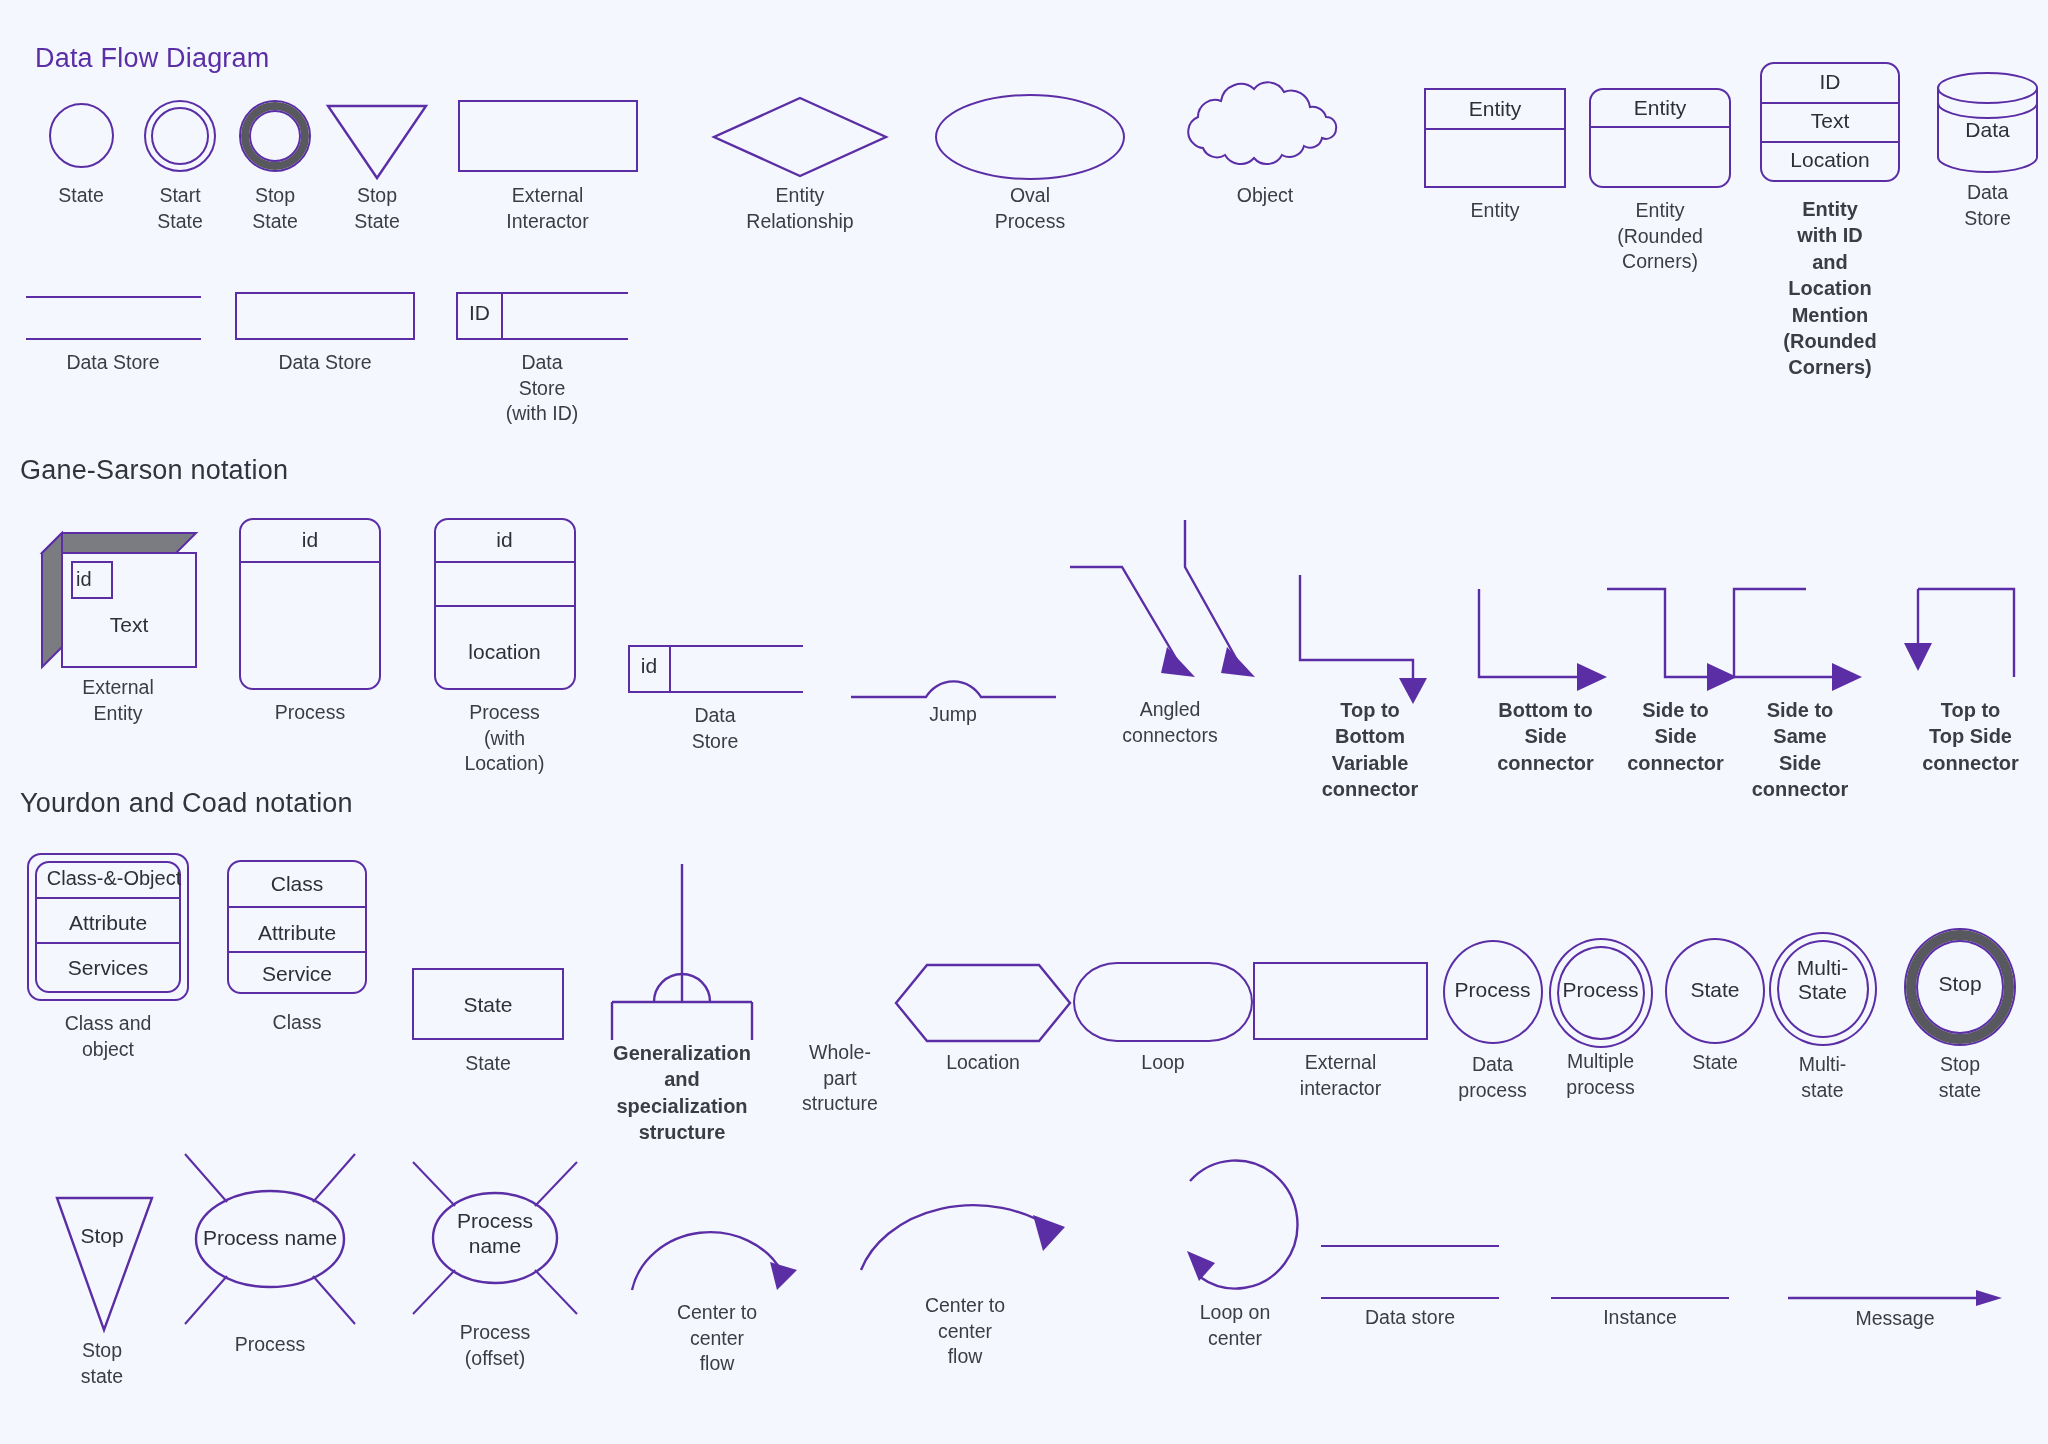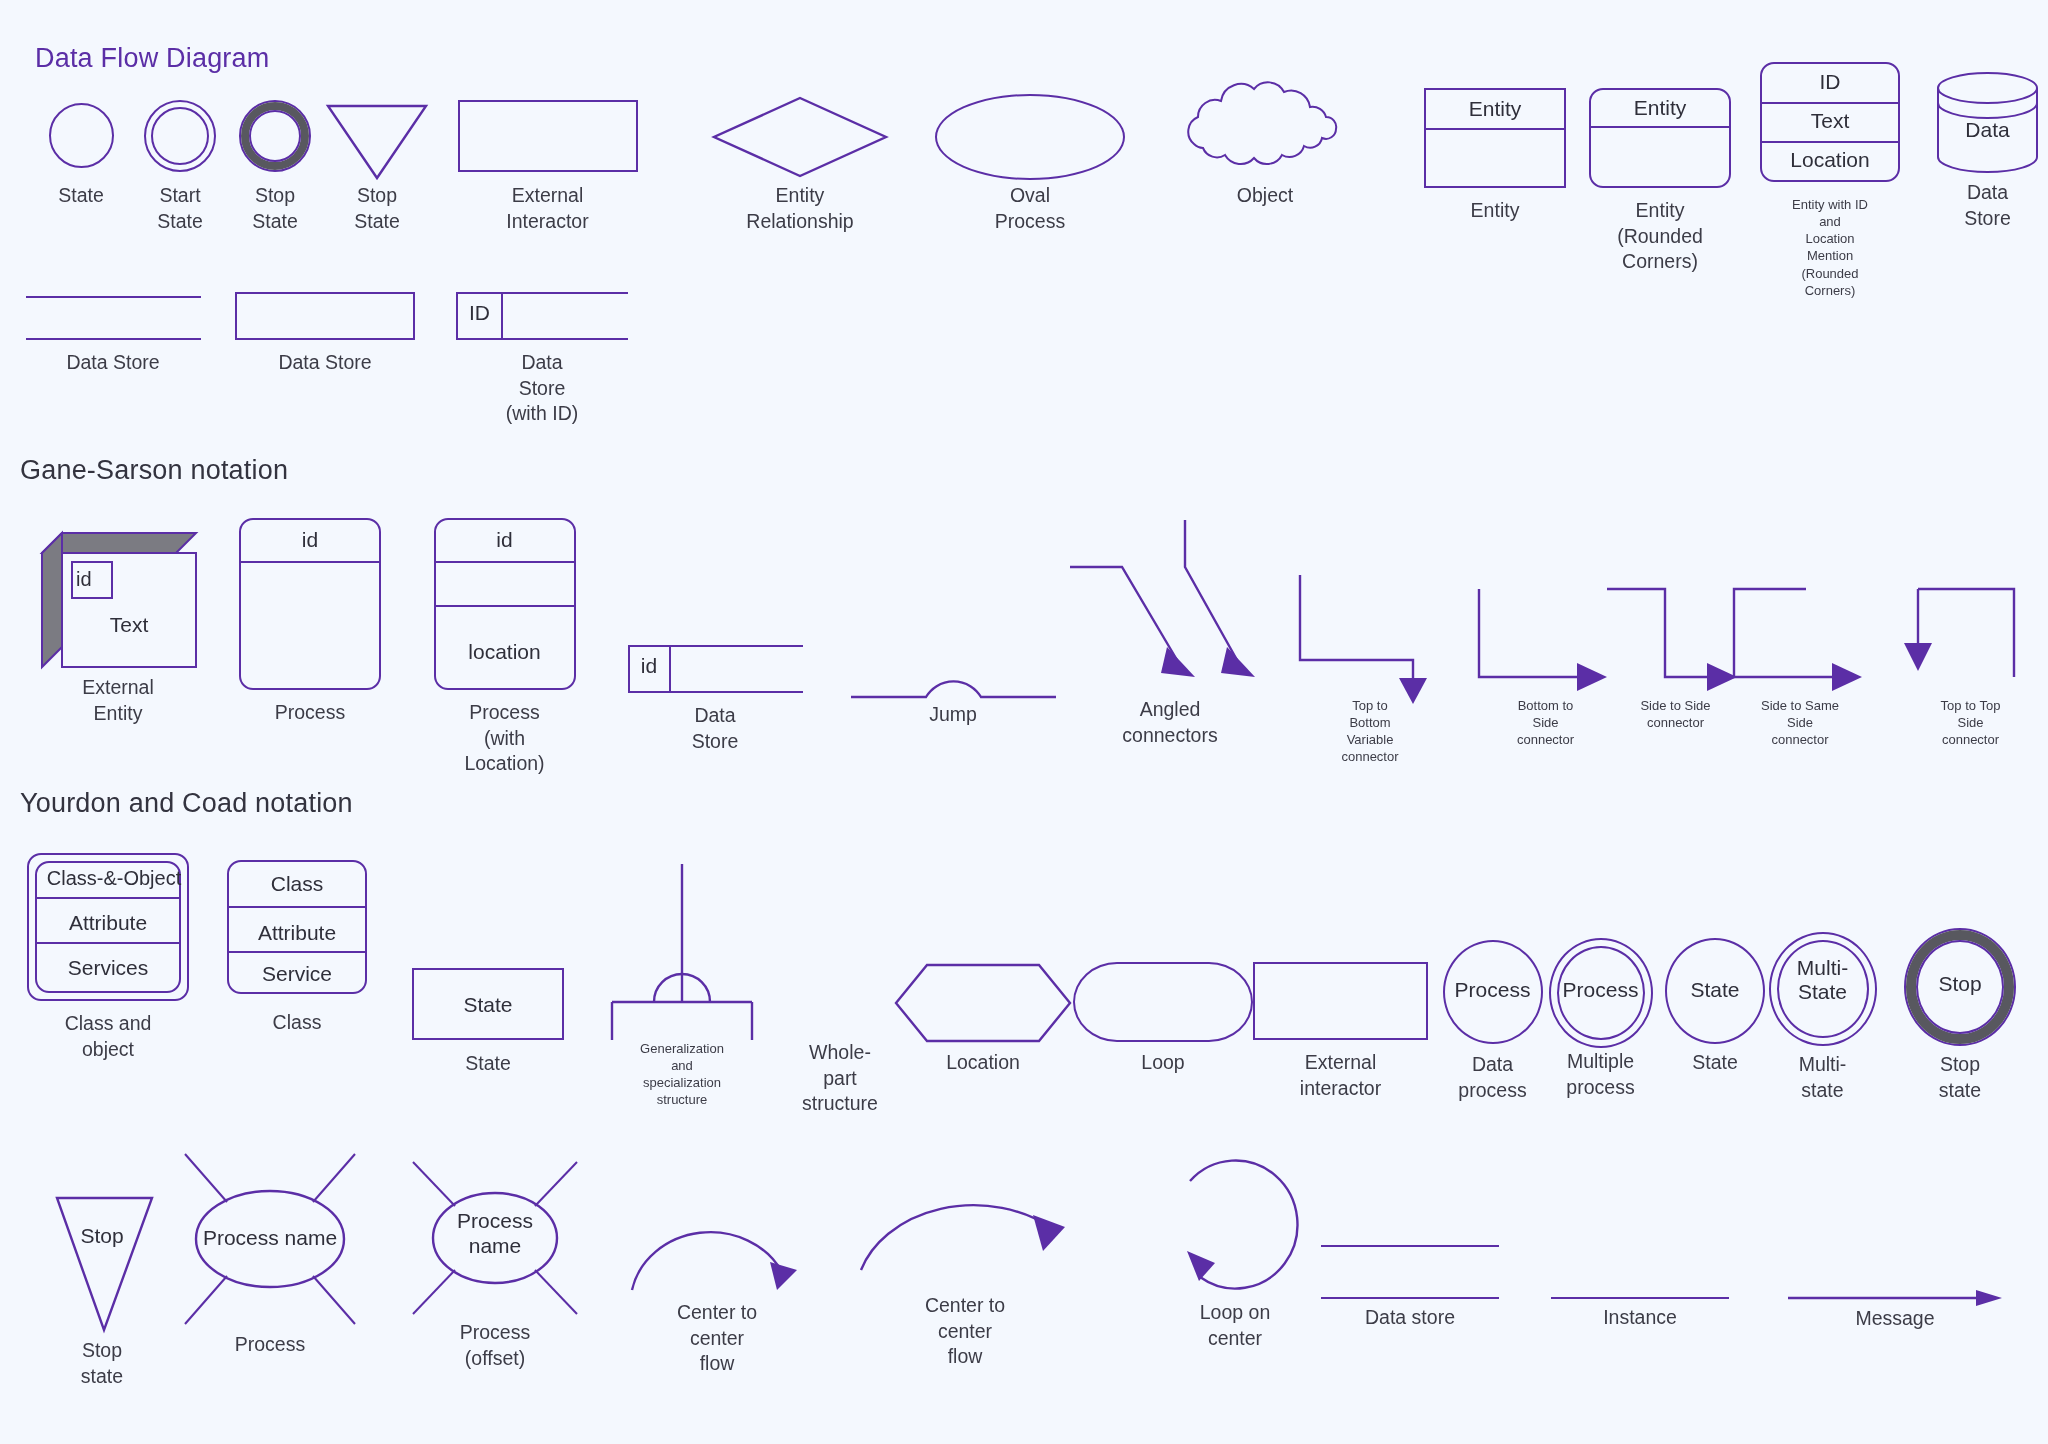--- a/index.html
+++ b/index.html
@@ -26,21 +26,21 @@
   .caption {
     position:absolute;
     left:50%;
     transform:translateX(-50%);
     text-align:center;
     font-size:19.5px;
     line-height:1.32;
     color:#3c3c47;
     white-space:pre-line;
   }
-  .caption.small { font-size:13px; }
+  .caption.small { font-size:20px;font-weight:bold; }
 
   
   .ellipse { border:2.2px solid #5b2ea6; border-radius:50%; background:transparent; }
   .rect { border:2.2px solid #5b2ea6; background:transparent; }
   .rect-r { border:2.2px solid #5b2ea6; border-radius:14px; background:transparent; }
   svg { display:block; overflow:visible; }
   .stroke { fill:none; stroke:#5b2ea6; stroke-width:2.4; }
   .stroke-thin { fill:none; stroke:#5b2ea6; stroke-width:2.0; }
   .fillp { fill:#5b2ea6; }
 

